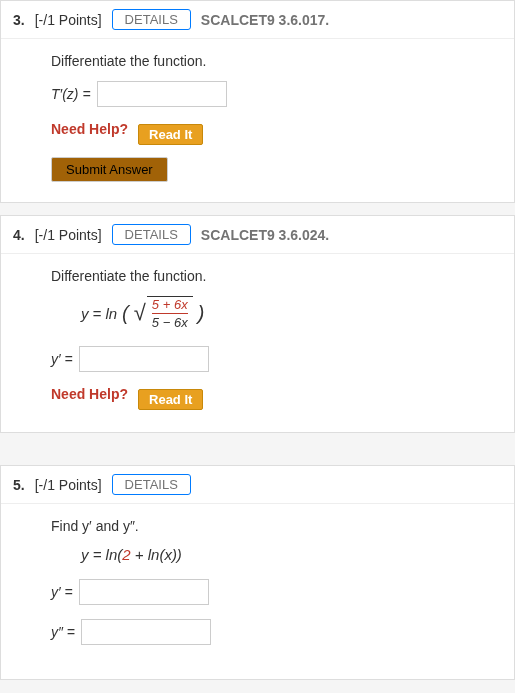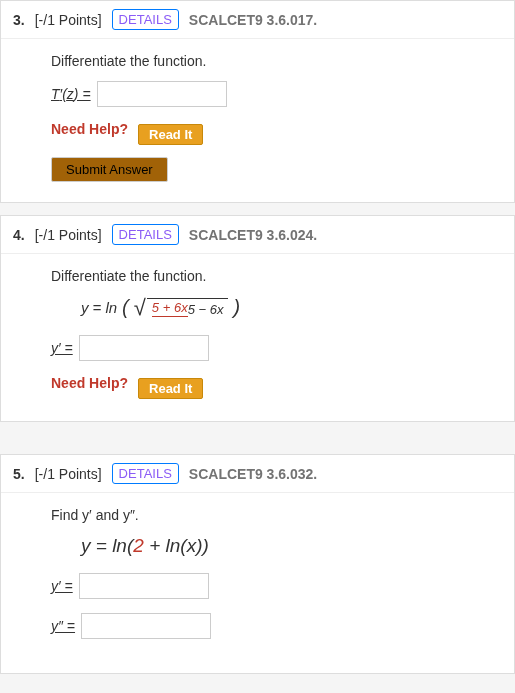--- a/index.html
+++ b/index.html
@@ -22,23 +22,23 @@
       border-bottom: 1px solid #eee;
       gap: 10px;
     }
     .problem-number {
       font-weight: bold;
       font-size: 14px;
       color: #333;
     }
     .details-btn {
       border: 1px solid #007bff;
-      color: #8b5cf6;
+      color: #737373;
       background: #fff;
-      padding: 2px 6px;
+      padding: 2px 12px;
       font-size: 13px;
       cursor: pointer;
       border-radius: 3px;
     }
     .problem-ref {
       font-size: 14px;
       font-weight: bold;
       color: #737373;
     }
     .problem-body {
@@ -53,21 +53,20 @@
       font-size: 15px;
       font-style: italic;
     }
     .answer-row {
       display: flex;
       align-items: center;
       margin-bottom: 14px;
       gap: 6px;
       font-size: 14px;
       font-style: italic;
-      text-decoration: underline;
     }
     .answer-input {
       border: 1px solid #ccc;
       padding: 3px 6px;
       font-size: 14px;
       width: 130px;
       height: 26px;
     }
     .need-help {
       color: #c0392b;
@@ -95,21 +94,21 @@
       border: 1px solid #ccc;
       background: #a16207;
       padding: 4px 14px;
       font-size: 13px;
       cursor: pointer;
       border-radius: 2px;
       margin-top: 10px;
     }
     .fraction {
       display: inline-flex;
-      flex-direction: row;
+      flex-direction: column;
       align-items: center;
       font-size: 13px;
       vertical-align: middle;
       margin: 0 2px;
     }
     .fraction-num {
       border-bottom: 1px solid #c0392b;
       color: #c0392b;
       padding-bottom: 1px;
       font-size: 13px;
@@ -209,26 +208,25 @@
   </div>
 </div>
 
 <div class="spacer"></div>
 
 <div class="problem-block">
   <div class="problem-header">
     <span class="problem-number">5.</span>
     <span>[-/1 Points]</span>
     <button class="details-btn">DETAILS</button>
-    <span class="problem-ref">SCALCET9 3.6.032.</span>
   </div>
   <div class="problem-body">
     <div class="problem-instruction">Find y′ and y″.</div>
 
-    <div class="math-display" style="font-style:italic; font-size:19px;">
+    <div class="math-display" style="font-style:italic; font-size:15px;">
       <i>y</i> = ln(<span class="red-num">2</span> + ln(<i>x</i>))
     </div>
     <div class="answer-row">
       <span><i>y</i>′ =</span>
       <input class="answer-input" type="text" style="">
     </div>
     <div class="answer-row">
       <span><i>y</i>″ =</span>
       <input class="answer-input" type="text" style="">
     </div>

